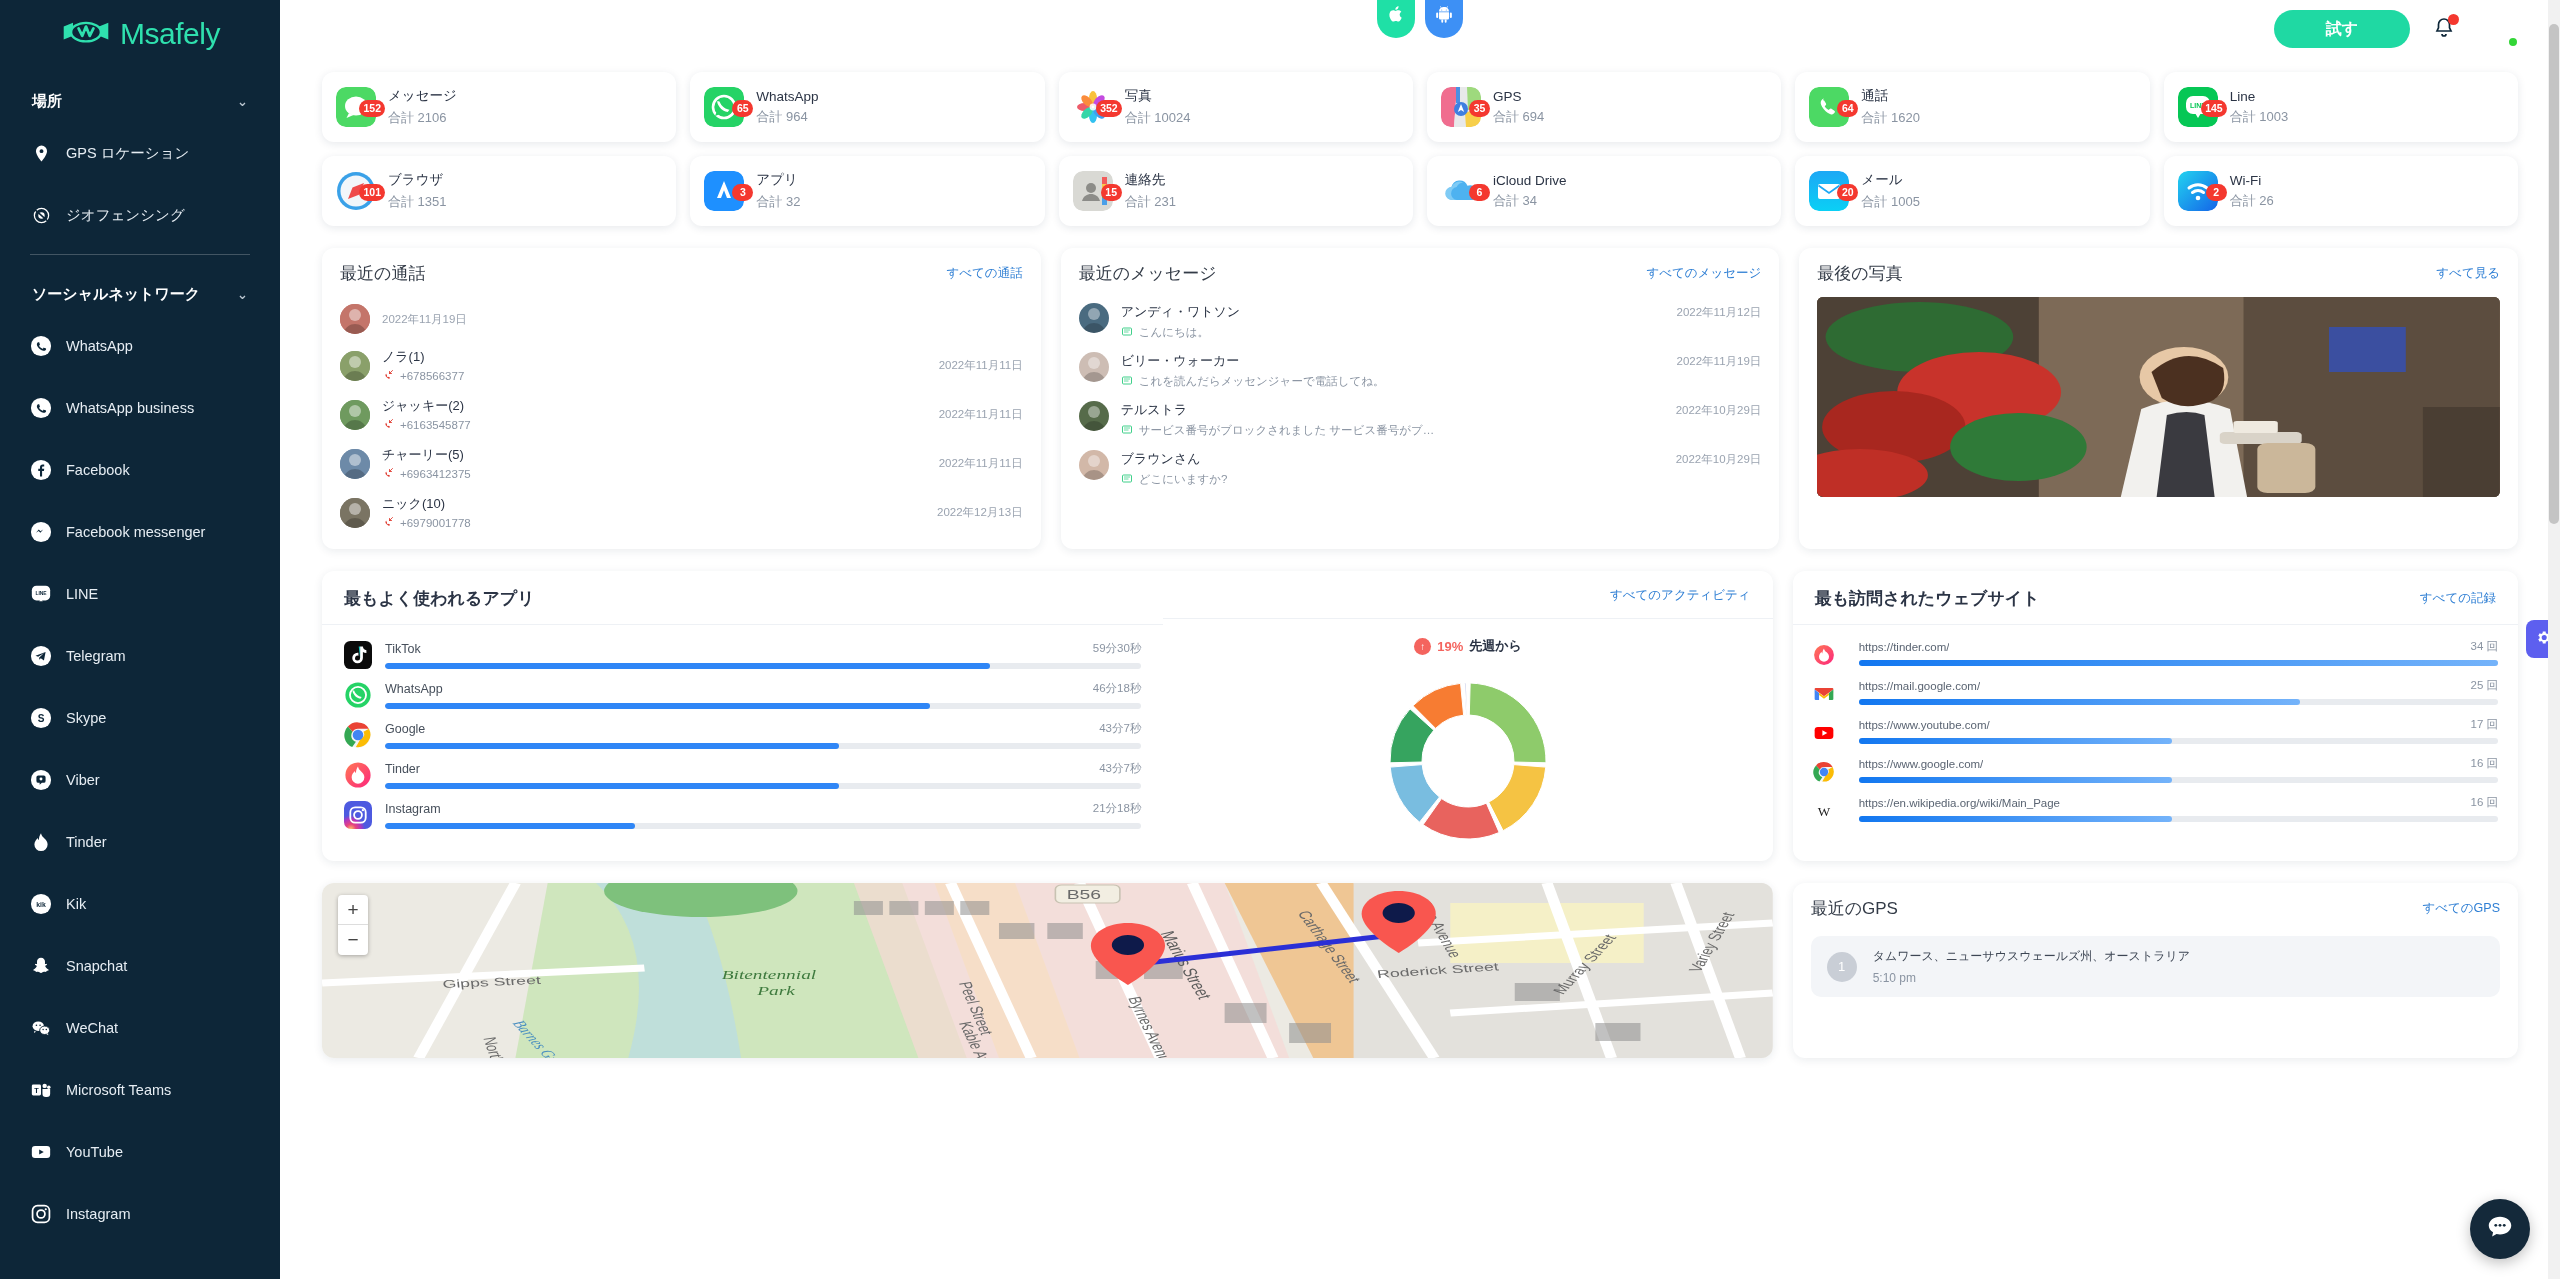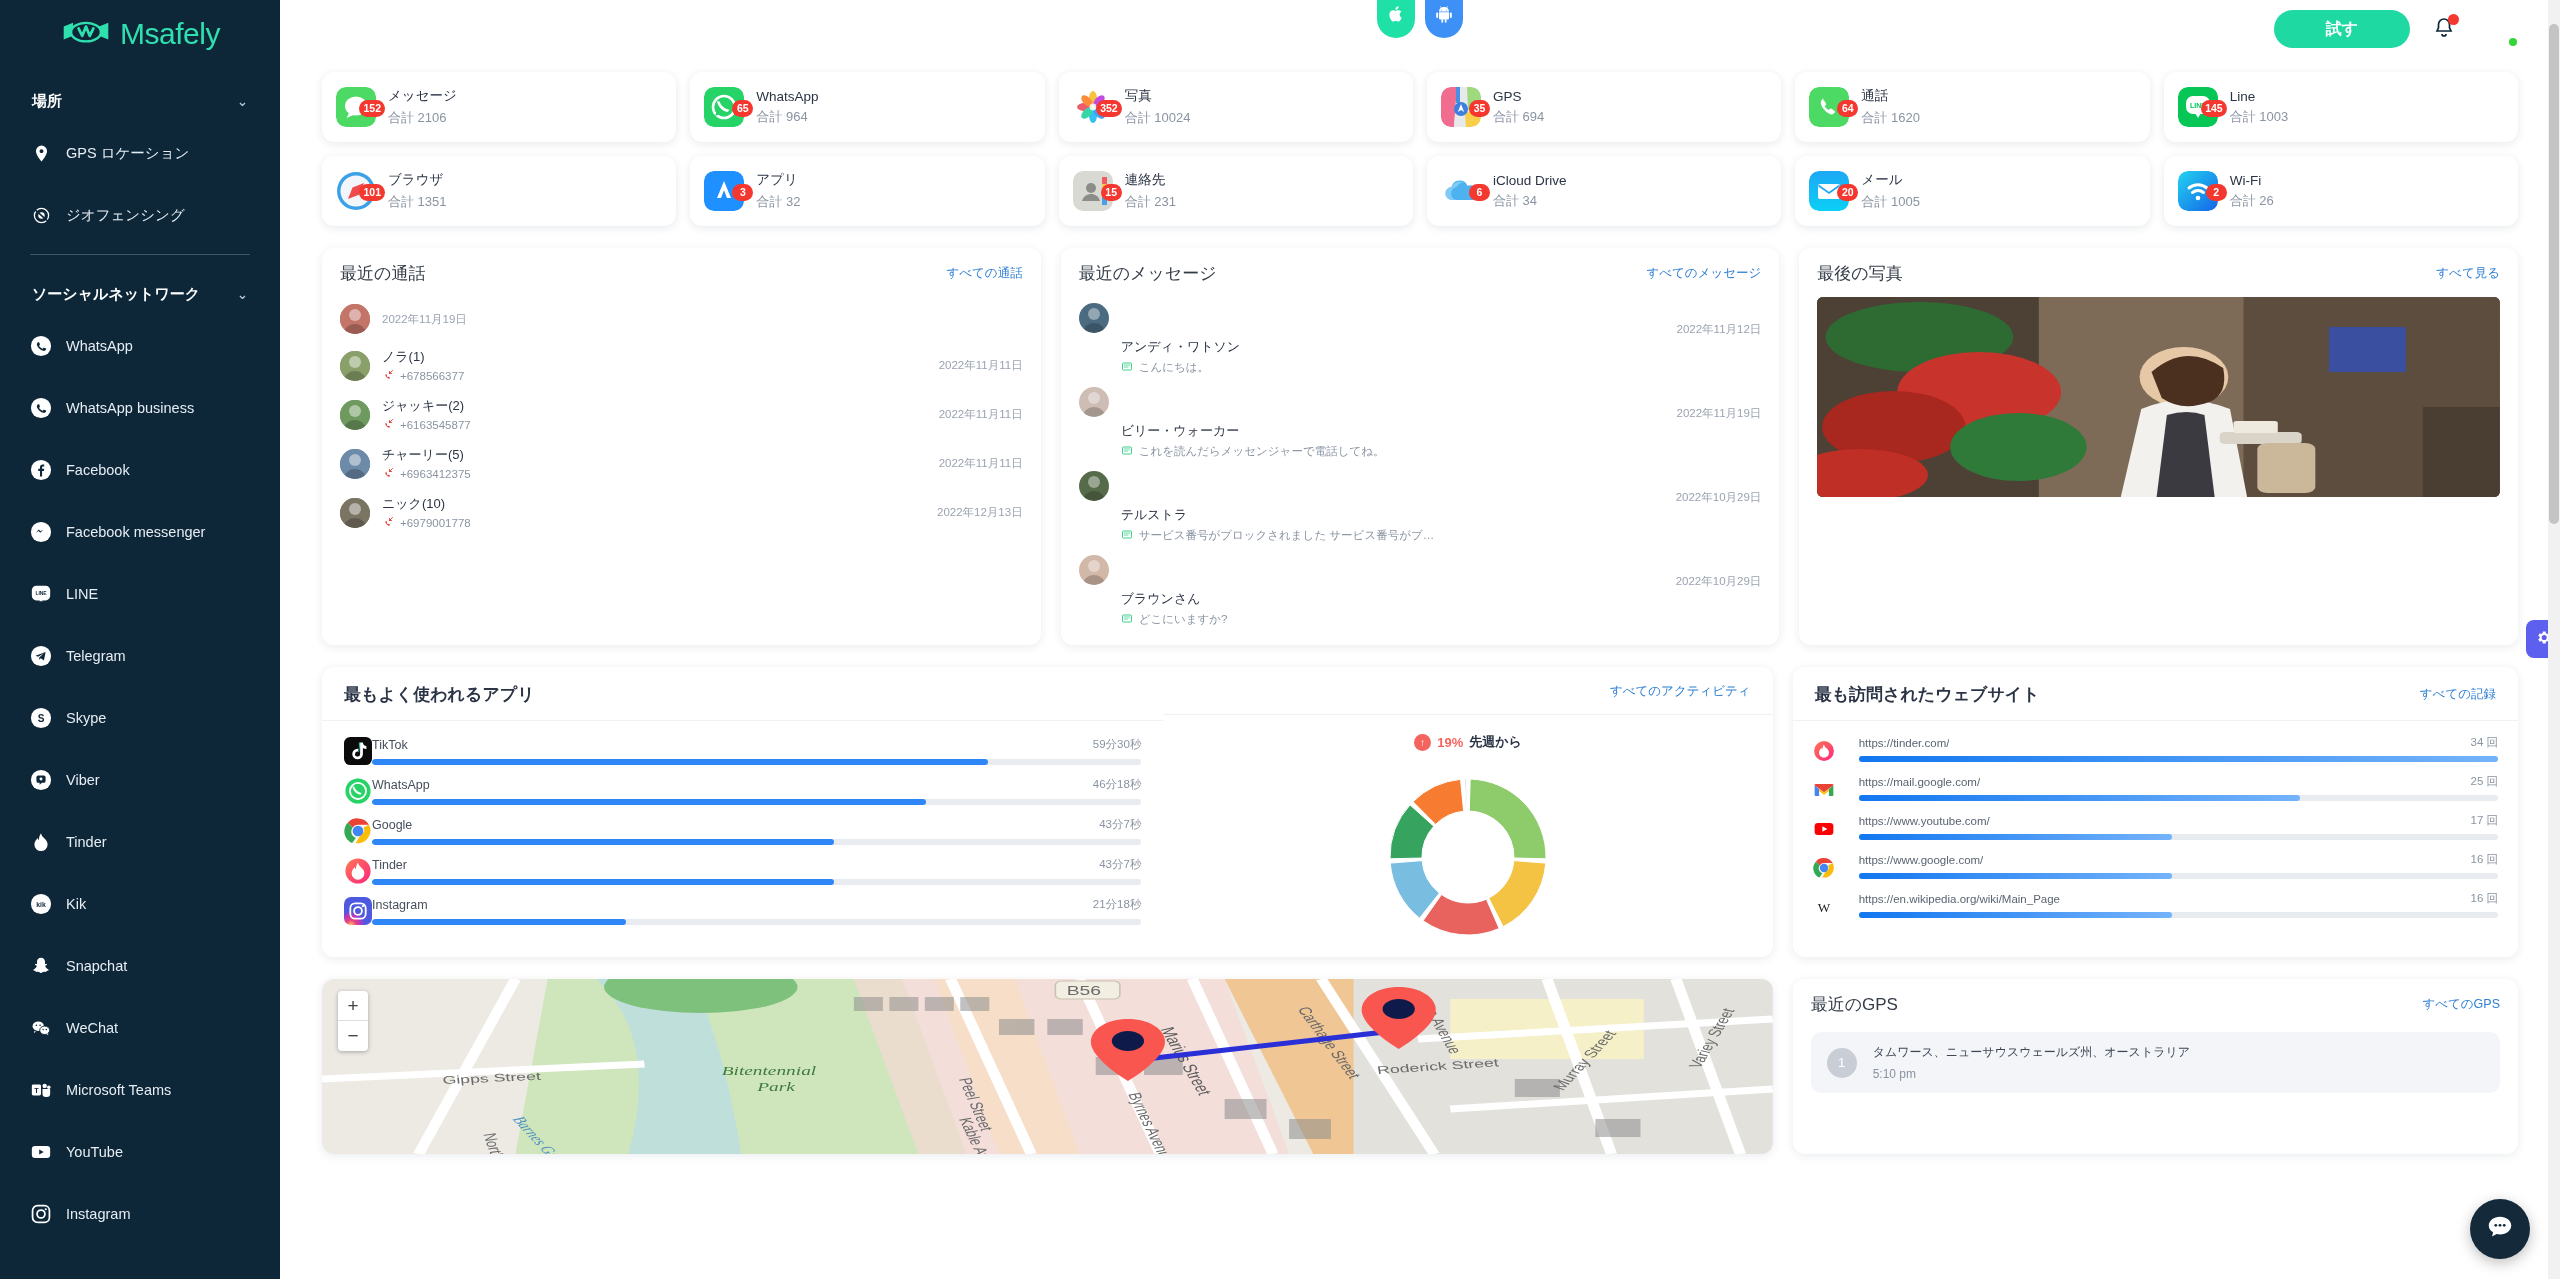--- a/index.html
+++ b/index.html
@@ -129,21 +129,21 @@
   .call-row { display:flex; align-items:center; gap:12px; padding: 7px 0; cursor:pointer; }
   .ava-sm { width: 30px; height: 30px; border-radius:50%; flex:0 0 30px; overflow:hidden; }
   .call-mid { flex: 1 1 auto; display:flex; flex-direction:column; gap:3px; }
   .call-name { font-size: 13px; color:#2b3445; }
   .call-sub { font-size: 11.5px; color:#8a94a2; display:flex; align-items:center; gap: 6px; }
   .call-date { font-size: 11.5px; color:#9aa3b0; white-space: nowrap; }
 
   .msg-row { display:flex; align-items:flex-start; gap:12px; padding: 6px 0; cursor:pointer; }
   .msg-mid { flex:1 1 auto; min-width: 0; display:flex; flex-direction:column; gap:4px; }
   .msg-top { display:flex; align-items:center; justify-content:space-between; }
-  .msg-name { font-size: 13px; color:#2b3445;margin-top:35px; }
+  .msg-name { font-size: 13px; color:#2b3445; }
   .msg-date { font-size: 11.5px; color:#9aa3b0; white-space:nowrap; }
   .msg-text {
     font-size: 11.5px; color:#8a94a2; display:flex; align-items:center; gap:6px;
     white-space: nowrap; overflow: hidden; text-overflow: ellipsis;
   }
   .msg-text span.t { overflow:hidden; text-overflow:ellipsis; white-space:nowrap; }
 
   .photo-wrap { padding: 0 18px 18px 18px; }
   .photo {
     width: 100%; height: 200px; border-radius: 6px; position: relative; overflow: hidden;
@@ -156,21 +156,21 @@
     padding: 22px 42px 0 42px;
   }
   .apps-card { display:flex; }
   .apps-left { flex: 1 1 58%; border-right: 0; }
   .apps-right { flex: 1 1 42%; }
   .split-head {
     display:flex; align-items:center; justify-content:space-between;
     padding: 16px 22px 14px 22px; border-bottom: 1px solid #eef1f5;
   }
   .app-row { padding: 6px 22px; }
-  .app-line { display:flex; align-items:center; gap: 0; }
+  .app-line { display:flex; align-items:center; gap: 13px; }
   .app-ico { width: 28px; height: 28px; border-radius: 7px; flex:0 0 28px; }
   .app-bars { flex:1 1 auto; display:flex; flex-direction:column; gap:7px; }
   .app-top { display:flex; align-items:center; justify-content:space-between; }
   .app-name { font-size: 12.5px; color:#464f5b; }
   .app-time { font-size: 11.5px; color:#8a94a2; }
   .bar-bg { height: 6px; border-radius: 3px; background:#e8ebef; overflow:hidden; }
   .bar-fg { height: 6px; border-radius: 3px; background:#2f86f6; }
 
   .donut-head { text-align:center; padding-top: 18px; font-size: 13.5px; }
   .pct-pill {

